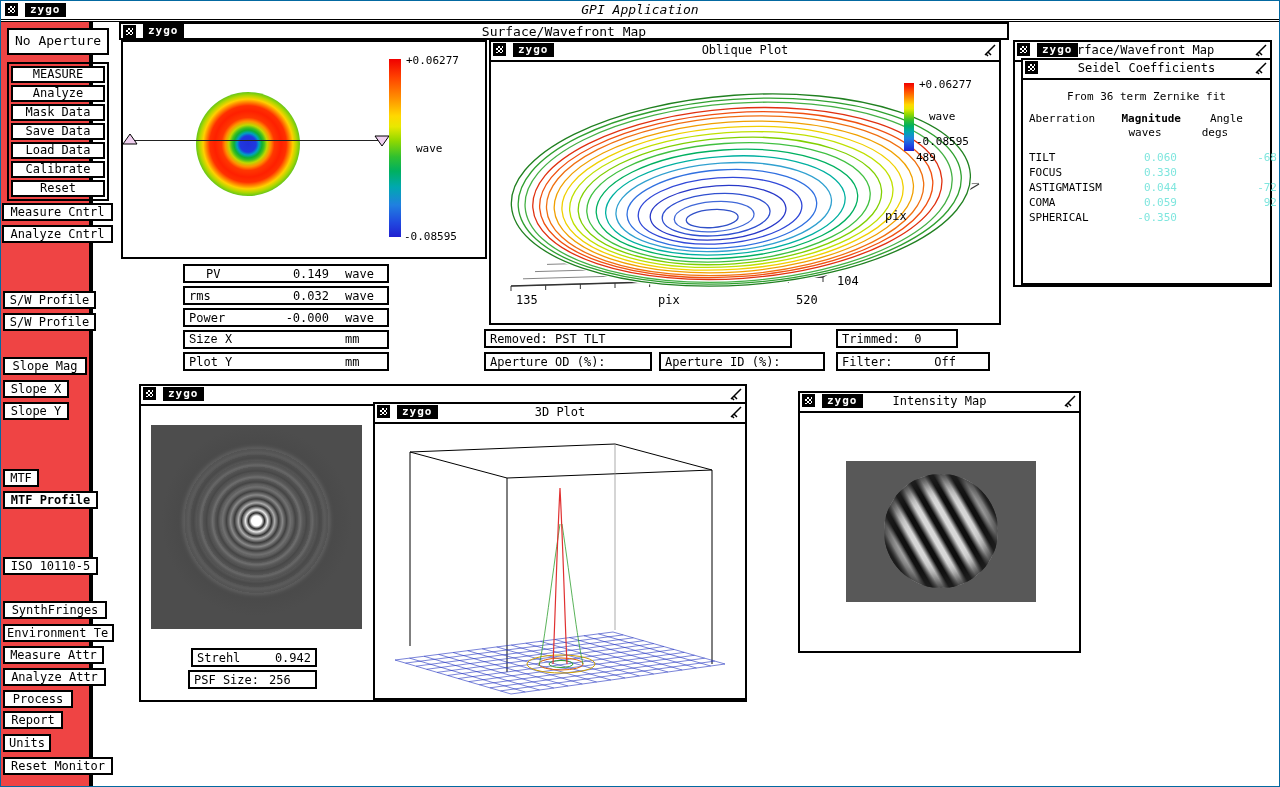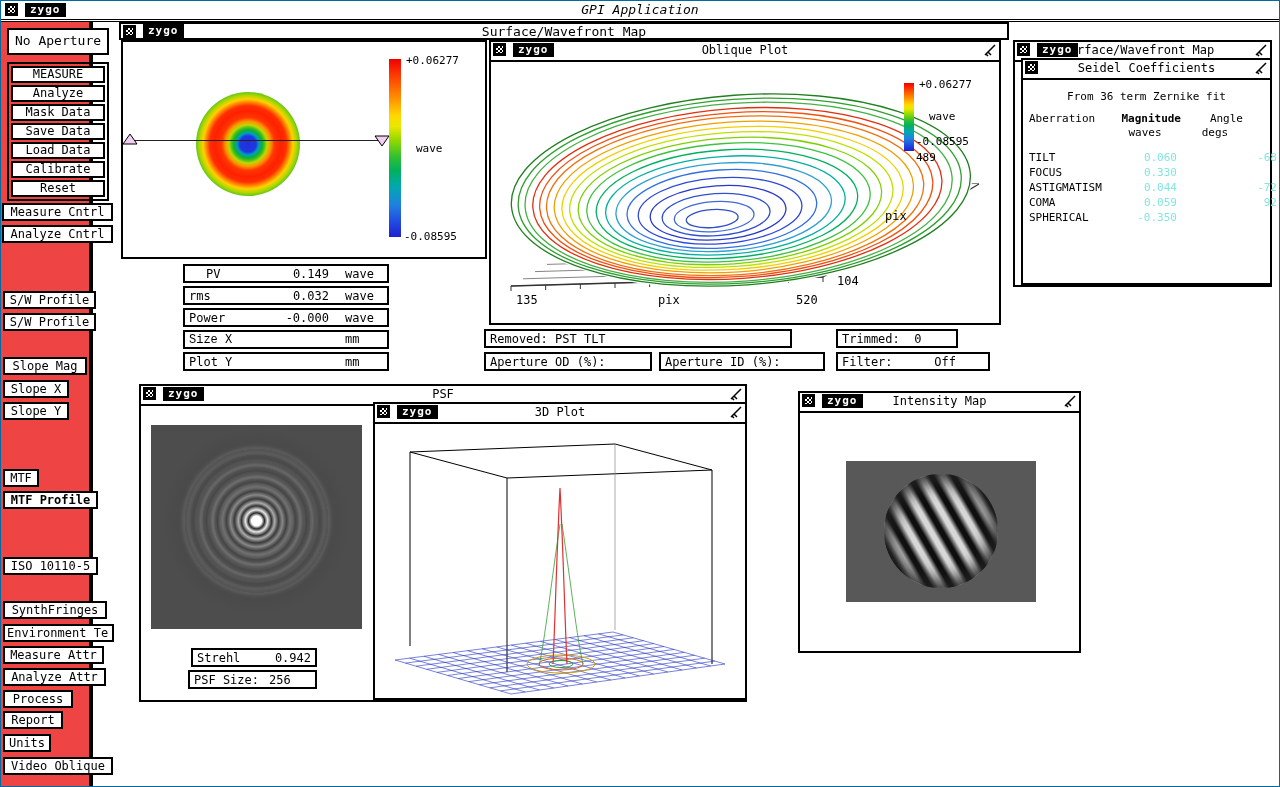--- a/index.html
+++ b/index.html
@@ -106,21 +106,21 @@
 
     <div class="btn" style="left:2px;top:535px;width:95px;">ISO 10110-5</div>
 
     <div class="btn" style="left:2px;top:579px;width:104px;">SynthFringes</div>
     <div class="btn" style="left:2px;top:602px;width:111px;text-align:left;padding-left:2px;">Environment Te</div>
     <div class="btn" style="left:2px;top:624px;width:101px;">Measure Attr</div>
     <div class="btn" style="left:2px;top:646px;width:103px;">Analyze Attr</div>
     <div class="btn" style="left:2px;top:668px;width:70px;">Process</div>
     <div class="btn" style="left:2px;top:689px;width:60px;">Report</div>
     <div class="btn" style="left:2px;top:712px;width:48px;">Units</div>
-    <div class="btn" style="left:2px;top:735px;width:110px;">Video Oblique</div>
+    <div class="btn" style="left:2px;top:735px;width:110px;">Reset Monitor</div>
   </div>
 
   <div class="titlebar-standalone" style="left:118px;top:21px;width:890px;">
     <span class="closebox" style="left:2px;top:1px;"></span>
     <span class="zlogo" style="left:22px;top:0px;">zygo</span>
     <span class="title">Surface/Wavefront Map</span>
   </div>
 
   <div class="mappanel" style="left:120px;top:39px;width:366px;height:219px;">
     <div style="position:relative;width:100%;height:100%;">
@@ -315,21 +315,20 @@
           <span class="sang cyanval" style="color: rgb(127, 230, 222);"></span>
         </div>
       </div>
     </div>
   </div>
 
   <div class="window" style="left:138px;top:383px;width:608px;height:318px;">
     <div class="titlebar">
       <span class="closebox" style="left:2px;top:1px;"></span>
       <span class="zlogo" style="left:22px;top:1px;">zygo</span>
-      <span class="title">PSF</span>
       <svg class="keyicon" viewBox="0 0 14 14">
         <path d="M12 2 L4 10 M4 10 L2 12 M5 9 L8 12 M3 11 L5 13" stroke="#000" stroke-width="1.5" fill="none"></path>
       </svg>
     </div>
   </div>
   <div class="psfimg" style="left:150px;top:424px;width:211px;height:204px;"></div>
   <div class="vbox" style="left:190px;top:647px;width:126px;height:19px;">
     <span>Strehl</span>
     <span style="margin-left:auto;">0.942</span>
   </div>

